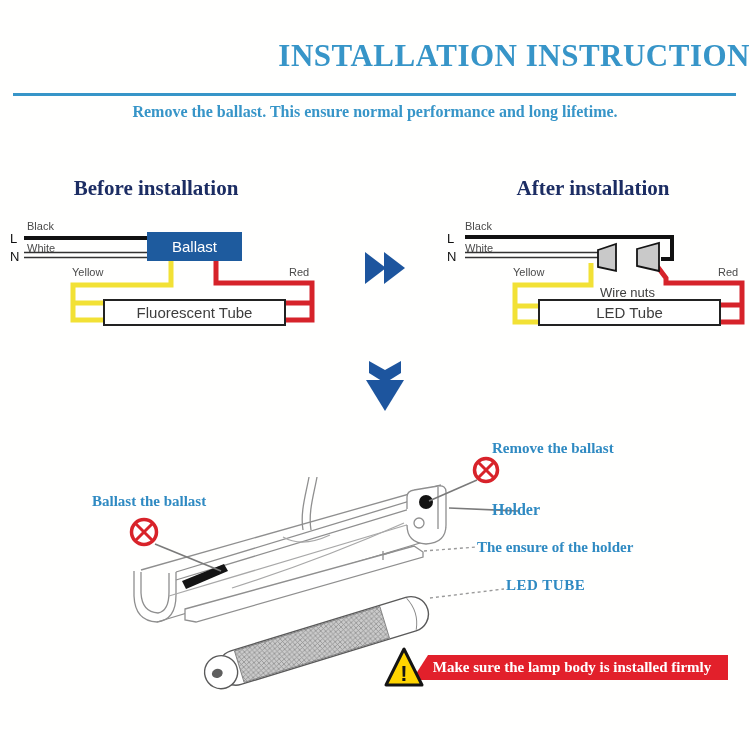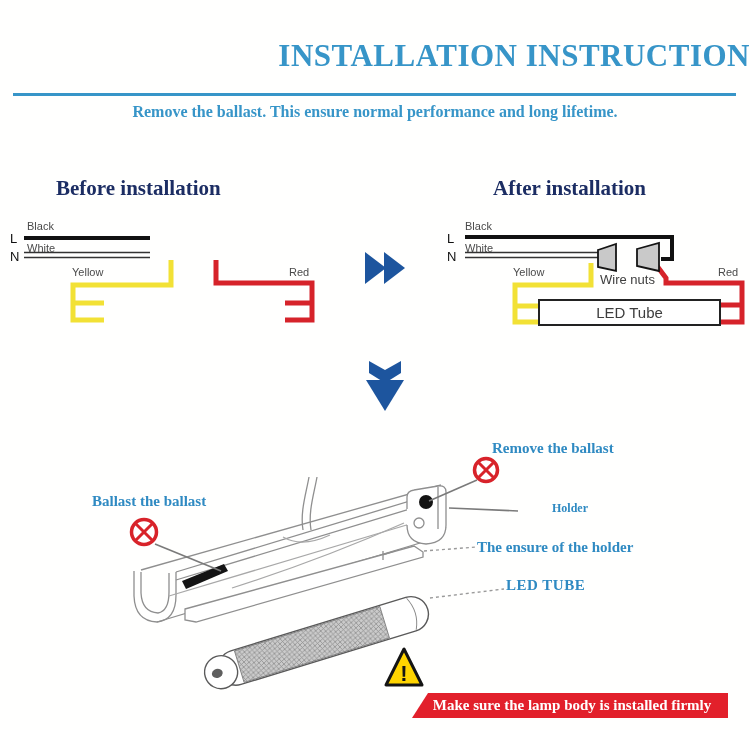--- a/index.html
+++ b/index.html
@@ -3,36 +3,36 @@
 <meta charset="utf-8">
 <style>
   html,body{margin:0;padding:0;background:#ffffff;}
   .page{position:relative;width:750px;height:730px;background:#fffffe;overflow:hidden;
         font-family:"Liberation Serif", serif;}
   .abs{position:absolute;}
   .title{top:38px;left:0;right:0;text-align:right;font-size:31px;font-weight:bold;
          color:#3795c8;letter-spacing:0.5px;}
   .rule{top:93px;left:13px;width:723px;height:3px;background:#3795c8;}
   .subtitle{top:103px;left:0;right:0;text-align:center;font-size:16px;font-weight:bold;color:#3795c8;}
-  .section-heading{font-size:21px;font-weight:bold;color:#1c2d63;width:200px;}
+  .section-heading{font-size:21px;font-weight:bold;color:#1c2d63;text-align:center;width:200px;}
   .wire-label{font-family:"Liberation Sans",sans-serif;font-size:11px;color:#4a4a4a;}
   .ln-label{font-family:"Liberation Sans",sans-serif;font-size:13px;color:#101010;}
   .comp-box{box-sizing:border-box;text-align:center;font-family:"Liberation Sans",sans-serif;}
   .ballast-box{left:147px;top:232px;width:95px;height:29px;background:#1e5b9e;color:#fff;
                font-size:15px;line-height:29px;}
   .tube-box{width:183px;height:27px;background:#fff;border:2px solid #222;color:#3d3d3d;
             font-size:15px;line-height:23px;}
-  .nuts-label{font-family:"Liberation Sans",sans-serif;font-size:13px;color:#3d3d3d;}
+  .nuts-label{font-family:"Liberation Sans",sans-serif;font-size:13px;color:#3d3d3d;margin-top:13px;}
   .callout{font-size:15px;font-weight:bold;color:#2f8ac2;white-space:nowrap;}
   .banner{left:412px;top:655px;width:316px;height:25px;background:#e2202b;color:#fff;
           font-size:15px;font-weight:bold;line-height:25px;text-align:center;
           clip-path:polygon(16px 0,100% 0,100% 100%,0 100%);padding-left:4px;box-sizing:border-box;}
   svg.overlay{position:absolute;left:0;top:0;z-index:2;}
   .lbl{z-index:3;}
-  .z0{z-index:1;margin-top:38px;}
+  .z0{z-index:1;}
 </style>
 </head>
 <body>
 
 <div class="page">
 
   <div class="abs banner z0">Make sure the lamp body is installed firmly</div>
 
   <svg class="overlay" width="750" height="730" viewBox="0 0 750 730">
     <defs>
@@ -126,30 +126,32 @@
   <div class="abs rule lbl"></div>
   <div class="abs subtitle lbl">Remove the ballast. This ensure normal performance and long lifetime.</div>
 
   <div class="abs section-heading lbl" style="left:56px;top:176px;">Before installation</div>
   <div class="abs wire-label lbl" style="left:27px;top:220px;">Black</div>
   <div class="abs ln-label lbl" style="left:10px;top:231px;">L</div>
   <div class="abs wire-label lbl" style="left:27px;top:242px;">White</div>
   <div class="abs ln-label lbl" style="left:10px;top:249px;">N</div>
   <div class="abs wire-label lbl" style="left:72px;top:266px;">Yellow</div>
   <div class="abs wire-label lbl" style="left:289px;top:266px;">Red</div>
+  <div class="abs comp-box ballast-box lbl">Ballast</div>
+  <div class="abs comp-box tube-box lbl" style="left:103px;top:299px;">Fluorescent Tube</div>
 
   <div class="abs section-heading lbl" style="left:493px;top:176px;">After installation</div>
   <div class="abs wire-label lbl" style="left:465px;top:220px;">Black</div>
   <div class="abs ln-label lbl" style="left:447px;top:231px;">L</div>
   <div class="abs wire-label lbl" style="left:465px;top:242px;">White</div>
   <div class="abs ln-label lbl" style="left:447px;top:249px;">N</div>
   <div class="abs wire-label lbl" style="left:513px;top:266px;">Yellow</div>
   <div class="abs nuts-label lbl" style="left:600px;top:272px;">Wire nuts</div>
   <div class="abs wire-label lbl" style="left:718px;top:266px;">Red</div>
   <div class="abs comp-box tube-box lbl" style="left:538px;top:299px;">LED Tube</div>
 
   <div class="abs callout lbl" style="left:92px;top:493px;">Ballast the ballast</div>
   <div class="abs callout lbl" style="left:492px;top:440px;">Remove the ballast</div>
-  <div class="abs callout lbl" style="left:552px;top:501px;font-size:12px;">Holder</div>
+  <div class="abs callout lbl" style="left:492px;top:501px;font-size:16px;">Holder</div>
   <div class="abs callout lbl" style="left:477px;top:539px;">The ensure of the holder</div>
   <div class="abs callout lbl" style="left:506px;top:577px;letter-spacing:0.5px;">LED TUBE</div>
 
 </div>
 
 </body></html>

